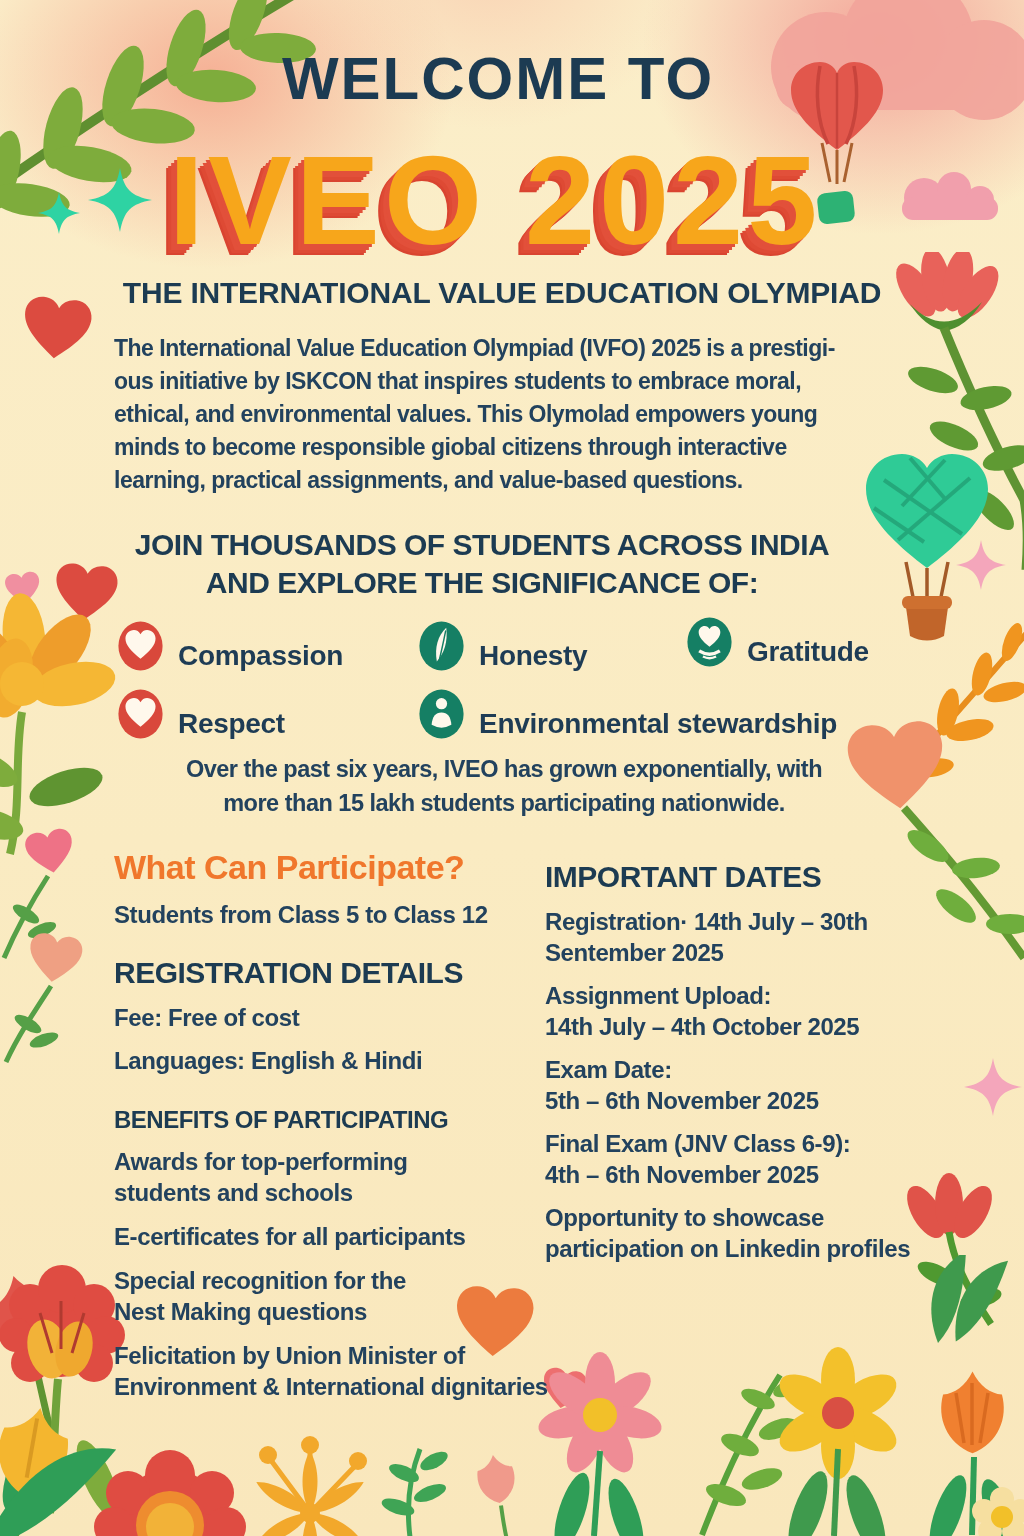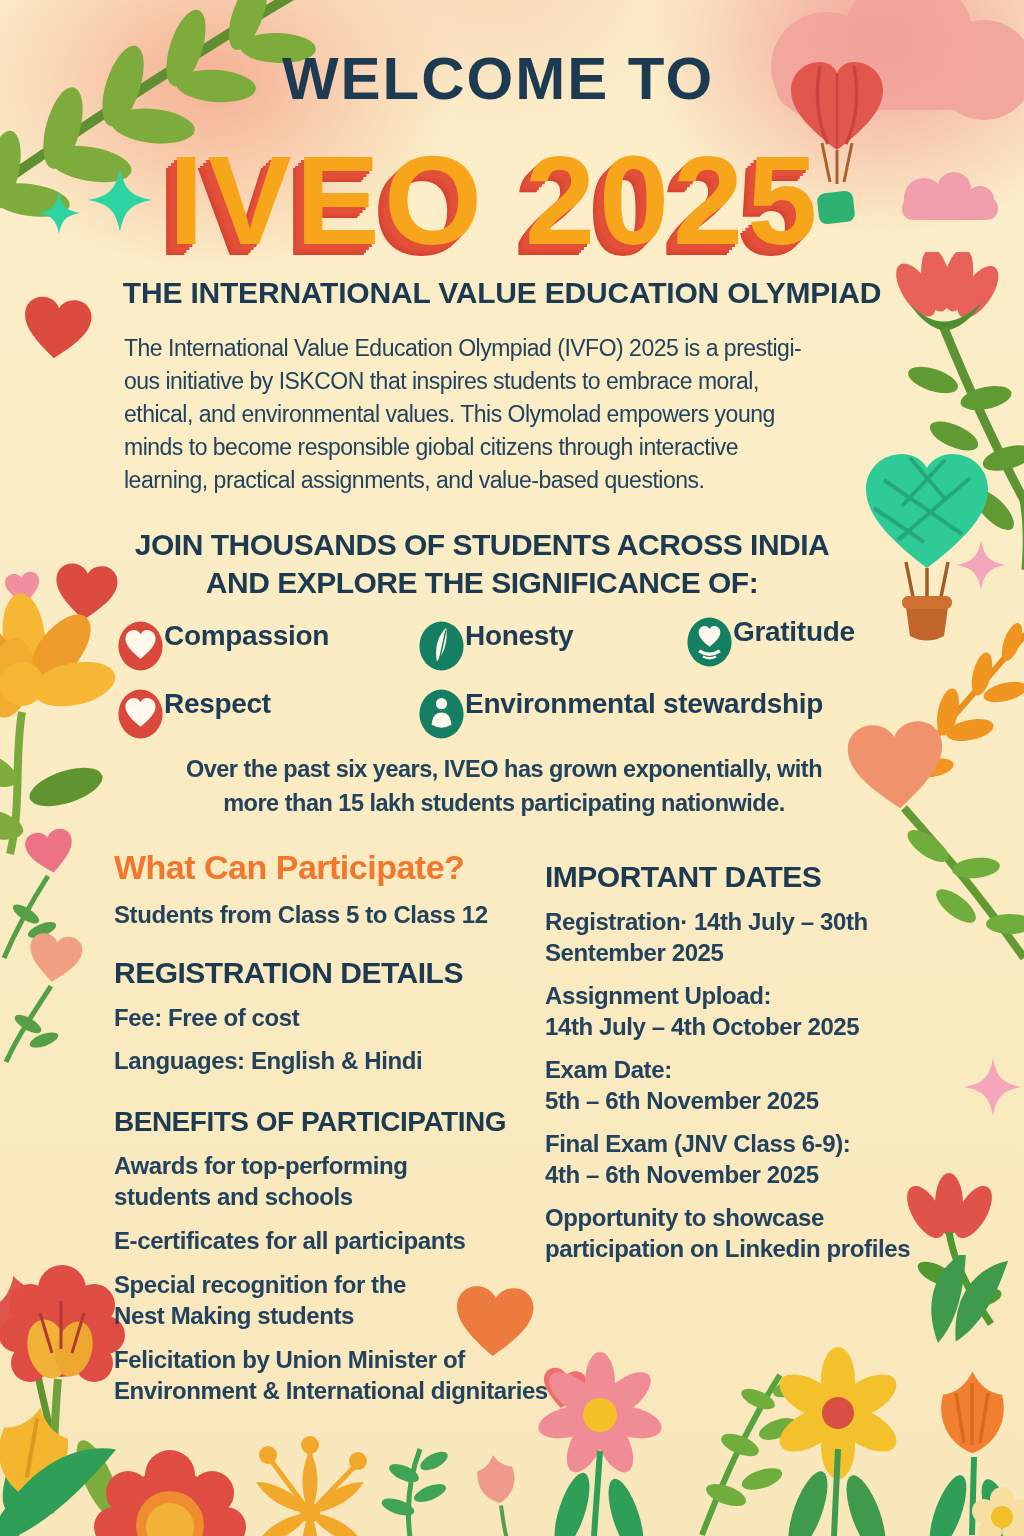--- a/index.html
+++ b/index.html
@@ -18,34 +18,34 @@
     background:radial-gradient(closest-side,rgba(248,198,170,.65),rgba(248,198,170,0) 70%);}
   .txt{position:absolute;margin:0;}
   .pre{white-space:pre-line;}
   .welcome{left:0;right:28px;top:44px;text-align:center;font-size:60px;font-weight:bold;
     letter-spacing:2px;color:#1C3B52;}
   .main-title{left:0;right:34px;top:128px;text-align:center;font-size:126px;font-weight:bold;
     letter-spacing:4px;color:#F7A61B;
     text-shadow:-3px 3px 0 #E2503A,-6px 6px 0 #E2503A,-9px 9px 0 #DE4A34,-11px 11px 0 #D94430;}
   .subtitle{left:0;right:20px;top:276px;text-align:center;font-size:30px;font-weight:bold;
     letter-spacing:-0.2px;color:#1C3B52;}
-  .intro{left:124px;top:332px;width:820px;font-size:23px;line-height:33px;font-weight:normal;
+  .intro{left:114px;top:332px;width:820px;font-size:23px;line-height:33px;font-weight:bold;
     letter-spacing:-0.5px;color:#22425E;}
   .join{left:0;right:60px;top:526px;text-align:center;font-size:30px;line-height:38px;
     font-weight:bold;letter-spacing:-0.5px;color:#1C3B52;}
-  .value-item{position:absolute;display:flex;align-items:flex-start;}
+  .value-item{position:absolute;display:flex;align-items:flex-end;gap:14px;}
   .value-item .vicon{width:47px;height:52px;flex:0 0 auto;}
   .value-item .vlabel{font-size:28px;font-weight:bold;color:#1E3C55;letter-spacing:-0.3px;}
   .growth{left:114px;top:752px;width:780px;font-size:23.5px;line-height:34px;font-weight:bold;
     letter-spacing:-0.5px;color:#22425E;text-align:center;}
   .col{position:absolute;top:848px;}
   .col-left{left:114px;width:445px;}
   .col-right{left:545px;width:440px;}
   .h-orange{margin:0 0 12px;font-size:34px;font-weight:bold;color:#F0772C;letter-spacing:-0.5px;}
-  .h-navy{margin:26px 0 12px;font-size:28px;font-weight:bold;color:#1C3B52;letter-spacing:-0.5px;white-space:nowrap;}
+  .h-navy{margin:26px 0 12px;font-size:24px;font-weight:bold;color:#1C3B52;letter-spacing:-0.5px;white-space:nowrap;}
   .h-navy.first{margin-top:12px;font-size:30px;}
   .body-line{margin:0 0 12px;font-size:24px;line-height:31px;font-weight:bold;
     letter-spacing:-0.4px;color:#22425E;}
   .col-left .benefits p{margin-bottom:13px;}
   .basket-over{position:absolute;left:818px;top:192px;width:36px;height:31px;border-radius:8px;
     background:#2DB274;transform:rotate(-6deg);z-index:3;}
   .z1{z-index:1}.z2{z-index:2;position:absolute;left:0;top:0;width:100%;height:100%;}
 </style>
 </head>
 <body>
@@ -474,21 +474,21 @@
       <p class="body-line">Students from Class 5 to Class 12</p>
       <h3 class="h-navy" style="font-size:30px">REGISTRATION DETAILS</h3>
       <p class="body-line">Fee: Free of cost</p>
       <p class="body-line">Languages: English &amp; Hindi</p>
       <h3 class="h-navy" style="margin-top:30px">BENEFITS OF PARTICIPATING</h3>
       <div class="benefits">
         <p class="body-line pre">Awards for top-performing
 students and schools</p>
         <p class="body-line pre">E-certificates for all participants</p>
         <p class="body-line pre">Special recognition for the
-Nest Making students</p>
+Nest Making questions</p>
         <p class="body-line pre">Felicitation by Union Minister of
 Environment &amp; International dignitaries</p>
       </div>
     </div>
 
     <div class="col col-right">
       <h3 class="h-navy first">IMPORTANT DATES</h3>
       <div>
         <p class="body-line pre">Registration· 14th July – 30th
 Sentember 2025</p>

